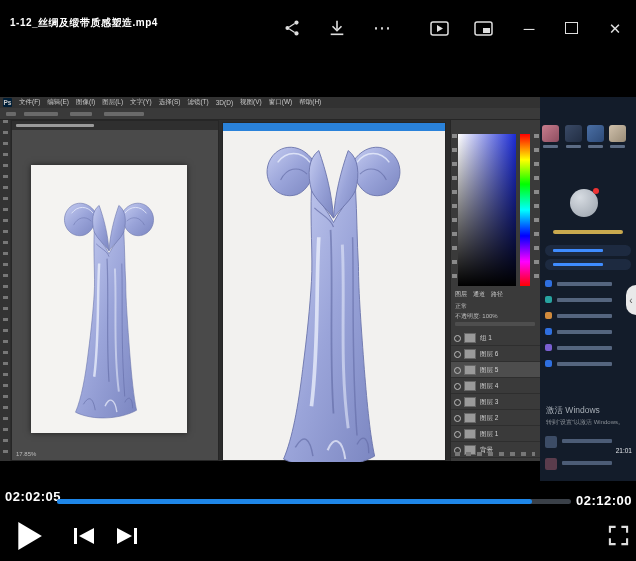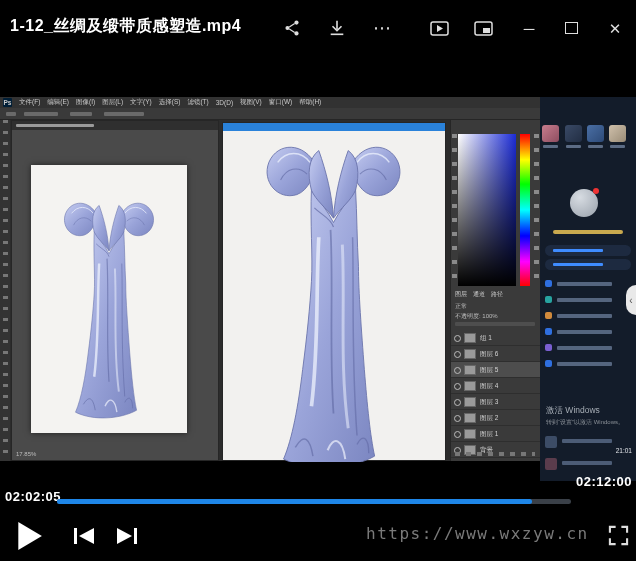--- a/index.html
+++ b/index.html
@@ -1,21 +1,21 @@
 <!DOCTYPE html>
 <html><head>
 <meta charset="utf-8">
 <style>
   html,body{margin:0;padding:0;background:#000;}
   .player{position:relative;width:636px;height:561px;background:#000;overflow:hidden;
           font-family:"Liberation Sans",sans-serif;}
 
   
   .titlebar{position:absolute;left:0;top:0;width:636px;height:55px;background:#000;}
-  .vid-title{position:absolute;left:10px;top:16px;color:#fff;font-size:16px;font-weight:bold;letter-spacing:.5px;}
+  .vid-title{position:absolute;left:10px;top:16px;color:#fff;font-size:10px;font-weight:bold;letter-spacing:.5px;}
   .tbtn{position:absolute;top:16px;width:26px;height:24px;display:flex;align-items:center;justify-content:center;color:#dedede;cursor:pointer;}
   .tbtn svg{display:block;}
   .glyph{font-size:15px;line-height:1;color:#dedede;}
   .maxbox{width:11px;height:10px;border:1.5px solid #dedede;}
 
   
   .video{position:absolute;left:0;top:55px;width:636px;height:432px;background:#000;}
 
   
   .ps{position:absolute;left:0;top:42px;width:540px;height:364px;background:#2c2c2c;}
@@ -334,38 +334,37 @@
       <div class="edge-tab">
           <span>‹</span>
         </div>
     </div>
   </div>
 
   <span class="time" style="left:5px;top:489px">02:02:05</span>
   <div class="pbar">
     <div class="pfill" style="width:92.5%"></div>
   </div>
-  <span class="time" style="left:576px;top:474px">02:12:00</span>
+  <span class="time" style="left:576px;top:493px">02:12:00</span>
 
   <div class="ctl" style="left:16px;top:521px">
     <svg width="26" height="30" viewBox="0 0 24 28">
       <polygon points="2,1 24,14 2,27" fill="#fff"></polygon>
     </svg>
   </div>
   <div class="ctl" style="left:73px;top:527px">
     <svg width="22" height="18" viewBox="0 0 22 18">
       <rect x="1" y="1" width="3" height="16" fill="#fff"></rect>
         <polygon points="21,1 6,9 21,17" fill="#fff"></polygon>
     </svg>
   </div>
   <div class="ctl" style="left:116px;top:527px">
     <svg width="22" height="18" viewBox="0 0 22 18">
       <polygon points="1,1 16,9 1,17" fill="#fff"></polygon>
         <rect x="18" y="1" width="3" height="16" fill="#fff"></rect>
     </svg>
   </div>
-  <div class="url">https://www.wxzyw.cn</div>
   <div class="ctl" style="left:608px;top:525px">
     <svg width="21" height="21" viewBox="0 0 22 22">
       <path d="M2,8 V2 H8 M14,2 H20 V8 M20,14 V20 H14 M8,20 H2 V14" fill="none" stroke="#ddd" stroke-width="2.2"></path>
     </svg>
   </div>
 </div>
 
 </body></html>

